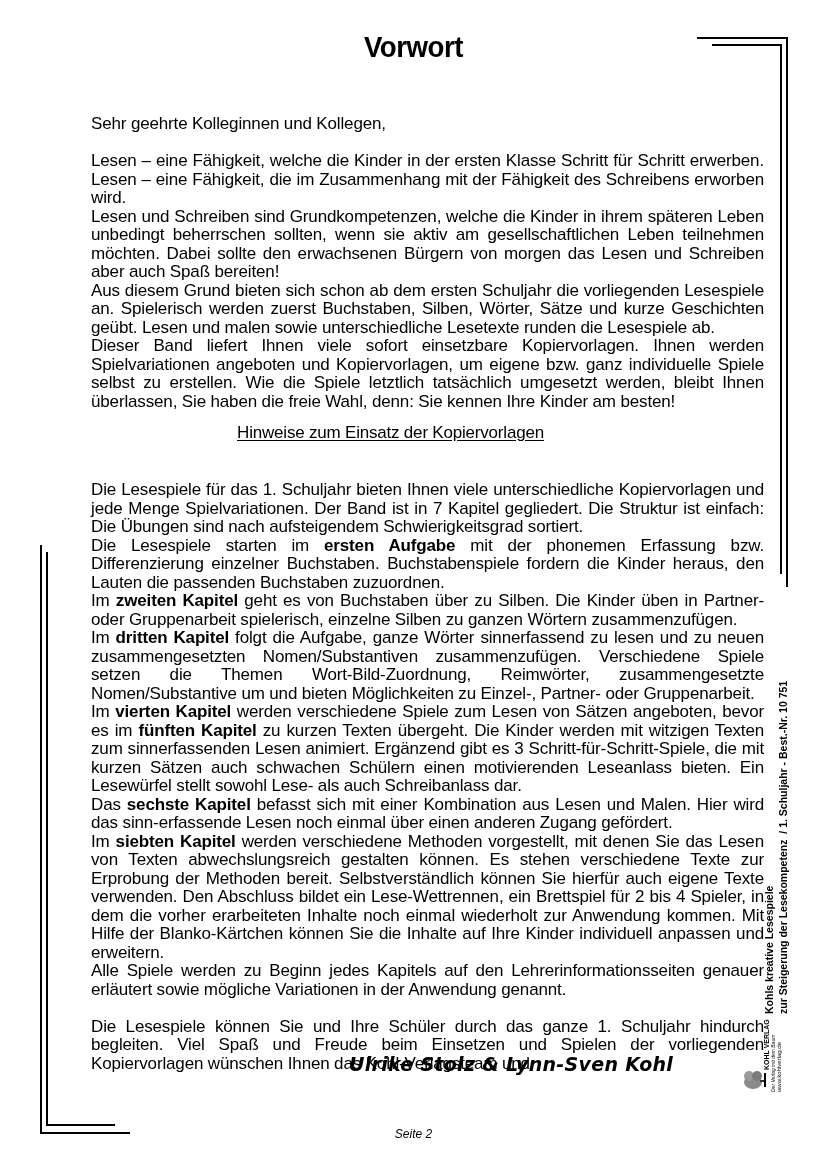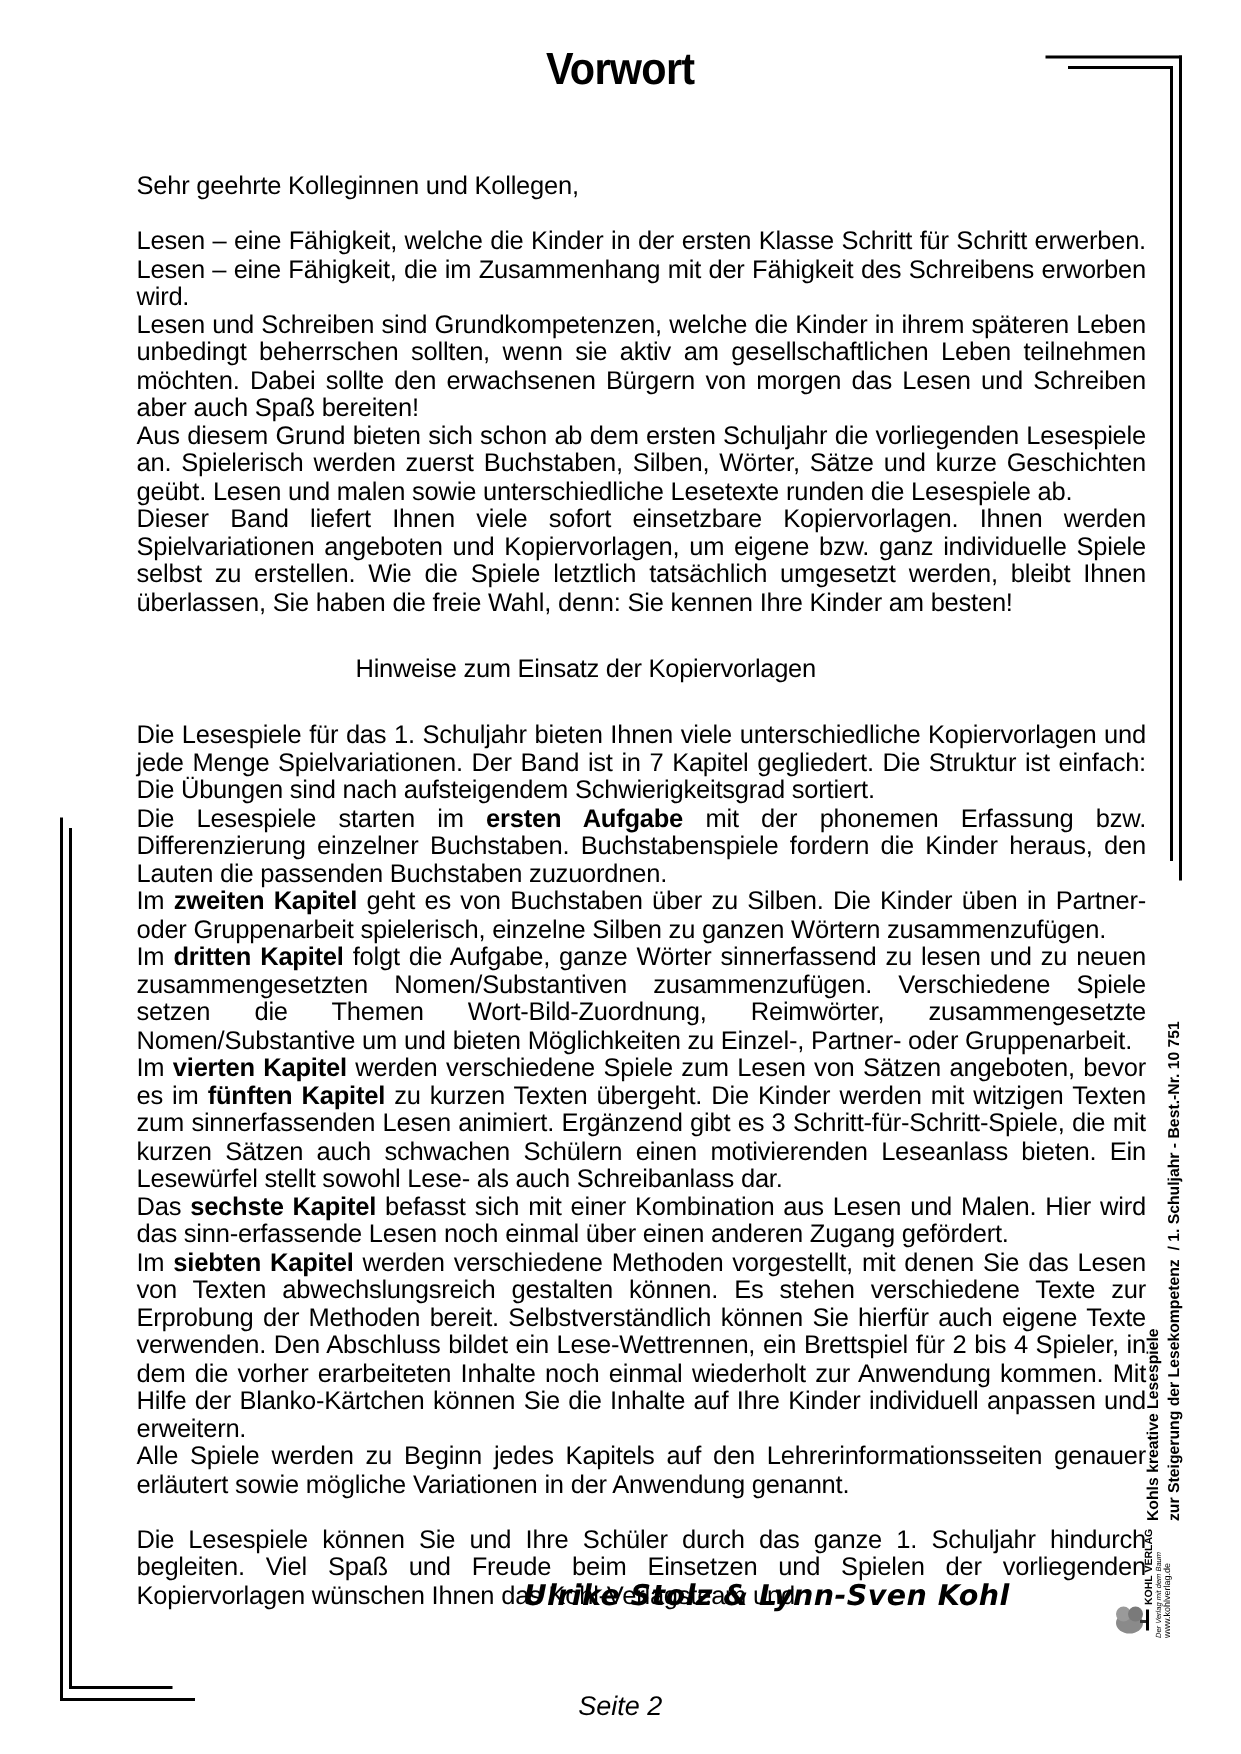--- a/index.html
+++ b/index.html
@@ -12,32 +12,32 @@
   }
   .body-text {
     position: absolute; left: 91px; width: 673px;
     font-family: "Liberation Sans", sans-serif; font-size: 17px; line-height: 18.5px;
     text-align: justify; letter-spacing: -0.15px;
   }
   .body-text p { margin: 0; }
   .body-text p.last { text-align-last: left; }
   .gap { height: 18.5px; }
   #section-heading {
-    position: absolute; left: 0; width: 781px; top: 436px; text-align: center;
-    font-family: "Liberation Sans", sans-serif; font-size: 17px; 
+    position: absolute; left: 0; width: 781px; top: 423px; text-align: center;
+    font-family: "Liberation Sans", sans-serif; font-size: 17px; text-decoration: underline;
     text-underline-offset: 2px; letter-spacing: -0.2px;
   }
   #signature {
     position: absolute; left: 349px; top: 1053px;
     font-family: "DejaVu Sans", sans-serif; font-weight: bold; font-style: italic; font-size: 19px;
     letter-spacing: 0.3px;
   }
   #page-number {
     position: absolute; left: 0; width: 827px; top: 1127px; text-align: center;
-    font-family: "Liberation Sans", sans-serif; font-style: italic; font-size: 18px;
+    font-family: "Liberation Sans", sans-serif; font-style: italic; font-size: 12px;
   }
   .vert {
     position: absolute; transform-origin: 0 0; transform: rotate(-90deg);
     font-family: "Liberation Sans", sans-serif; font-weight: bold; font-size: 10.5px; white-space: nowrap;
   }
   #logo { position: absolute; left: 742px; top: 1018px; width: 38px; height: 74px; }
 </style>
 </head>
 <body>
 

